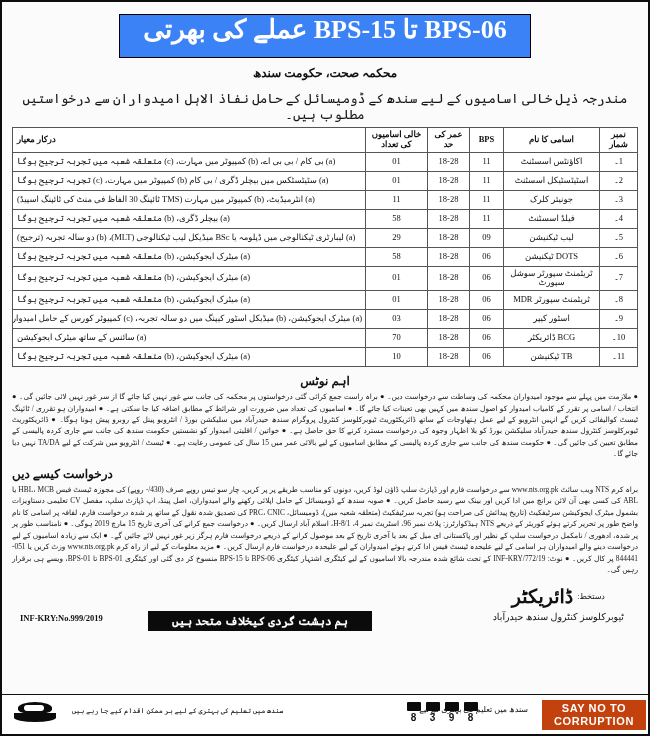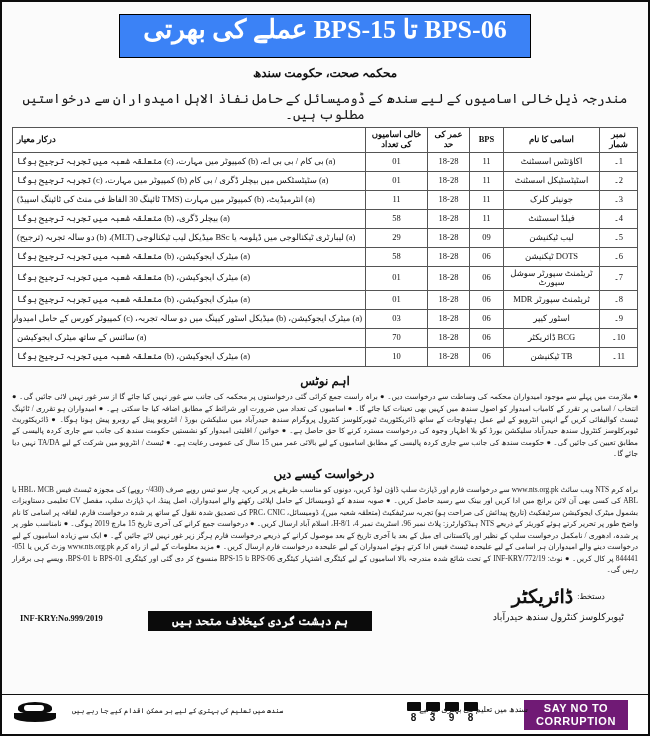--- a/index.html
+++ b/index.html
@@ -87,21 +87,21 @@
   .c-crit{ width:auto; text-align:left !important; padding-left:4px !important; }
   td.c-crit{ direction:rtl; text-align:left !important; font-size:7.6px; white-space:nowrap; overflow:hidden; }
 
   
   .sec-title{
     text-align:center;
     font-size:12px;
     font-weight:bold;
     margin:7px 0 2px 0;
   }
-  .sec-title.right{ text-align:center; padding-right:2px; }
+  .sec-title.right{ text-align:left; padding-right:2px; }
   .para{
     font-size:7.4px;
     line-height:1.55;
     text-align:justify;
     color:#181818;
   }
 
   
   .footer{
     position:relative;
@@ -130,23 +130,23 @@
   }
 
   
   .strip{
     position:absolute; bottom:0; left:0;
     width:646px; height:40px;
     border-top:1.5px solid #111;
     background:#fff;
   }
   .sayno{
-    position:absolute; top:5px; right:20px;
+    position:absolute; top:5px; right:2px;
     width:104px; height:30px;
-    background:#701a75; color:#fff;
+    background:#c2410c; color:#fff;
     display:flex; flex-direction:column;
     align-items:center; justify-content:center;
     font-family:"Liberation Sans", sans-serif;
     font-weight:bold; font-size:11px; line-height:1.15;
     letter-spacing:0.6px;
     direction:ltr;
   }
   .counter{
     position:absolute; top:7px; right:170px;
     display:flex; gap:4px; direction:ltr;

